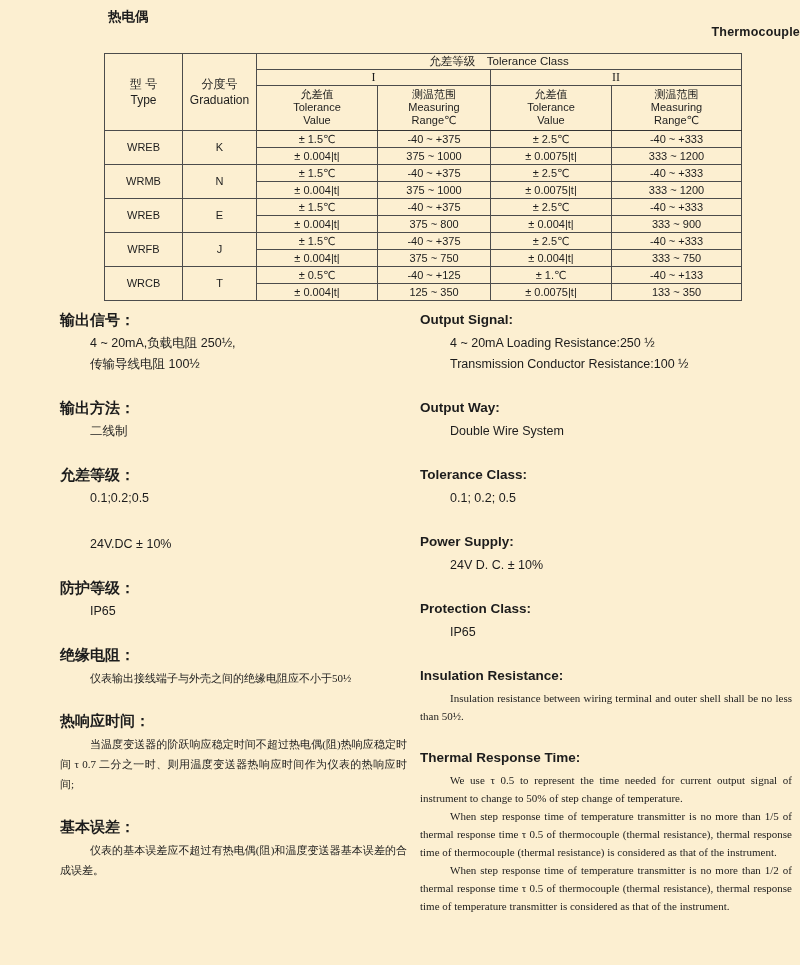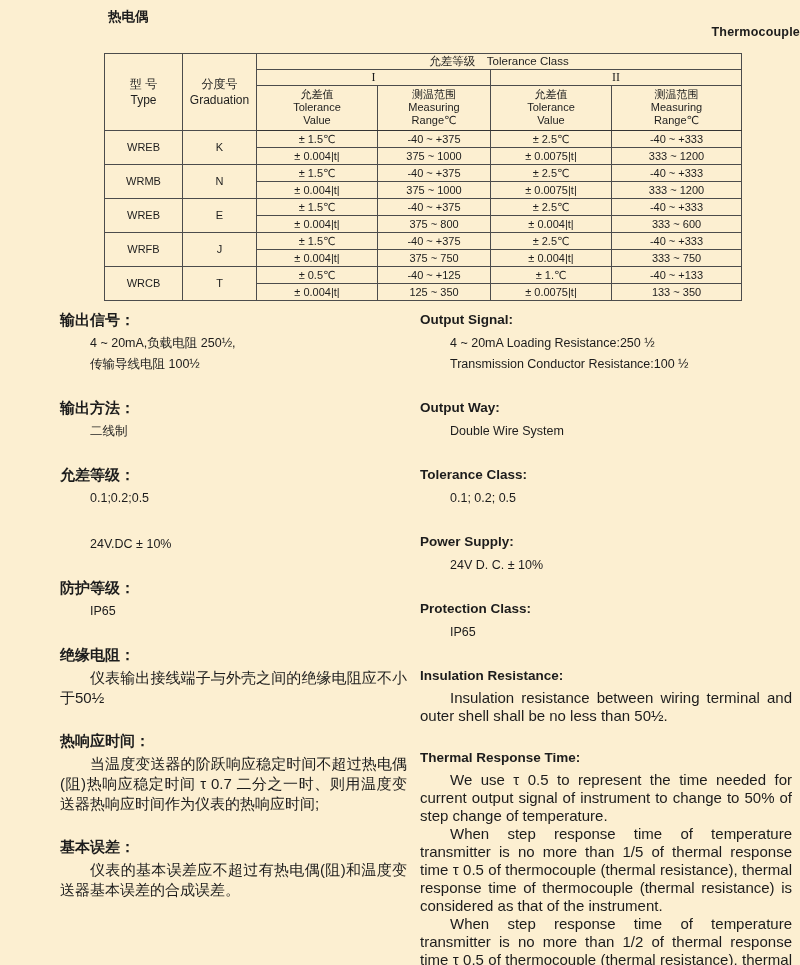--- a/index.html
+++ b/index.html
@@ -41,21 +41,21 @@
   .twoline { line-height:16px; font-size:12px; }
 
   .columns { display:flex; margin-top:11px; }
   .col-left  { width:347px; margin-left:60px; }
   .col-right { width:372px; margin-left:13px; }
 
   .section { margin-bottom:25px; }
   .sec-heading { font-weight:bold; font-size:15px; line-height:16px; margin-bottom:5px; }
   .col-right .sec-heading { font-size:13.5px; }
   .line { padding-left:30px; font-size:12.5px; line-height:21px; }
-  .para { font-size:15px; line-height:20px; text-indent:30px; margin:0; }
+  .para { font-size:11px; line-height:20px; text-indent:30px; margin:0;font-family:Liberation Serif, serif; }
   .col-left .para { text-align:justify; }
   .col-right .para { line-height:18px; text-align:justify; }
 </style>
 </head>
 <body>
 
 <div class="page">
 
   <div class="title-block">
     <div class="title-zh">热电偶</div>
@@ -149,21 +149,21 @@
       <td rowspan="2">E</td>
       <td>± 1.5℃</td>
       <td>-40 ~ +375</td>
       <td>± 2.5℃</td>
       <td>-40 ~ +333</td>
     </tr>
     <tr>
       <td>± 0.004|t|</td>
       <td>375 ~ 800</td>
       <td>± 0.004|t|</td>
-      <td>333 ~ 600</td>
+      <td>333 ~ 900</td>
     </tr>
 
     <tr class="group-start">
       <td rowspan="2">WRFB</td>
       <td rowspan="2">J</td>
       <td>± 1.5℃</td>
       <td>-40 ~ +375</td>
       <td>± 2.5℃</td>
       <td>-40 ~ +333</td>
     </tr>

